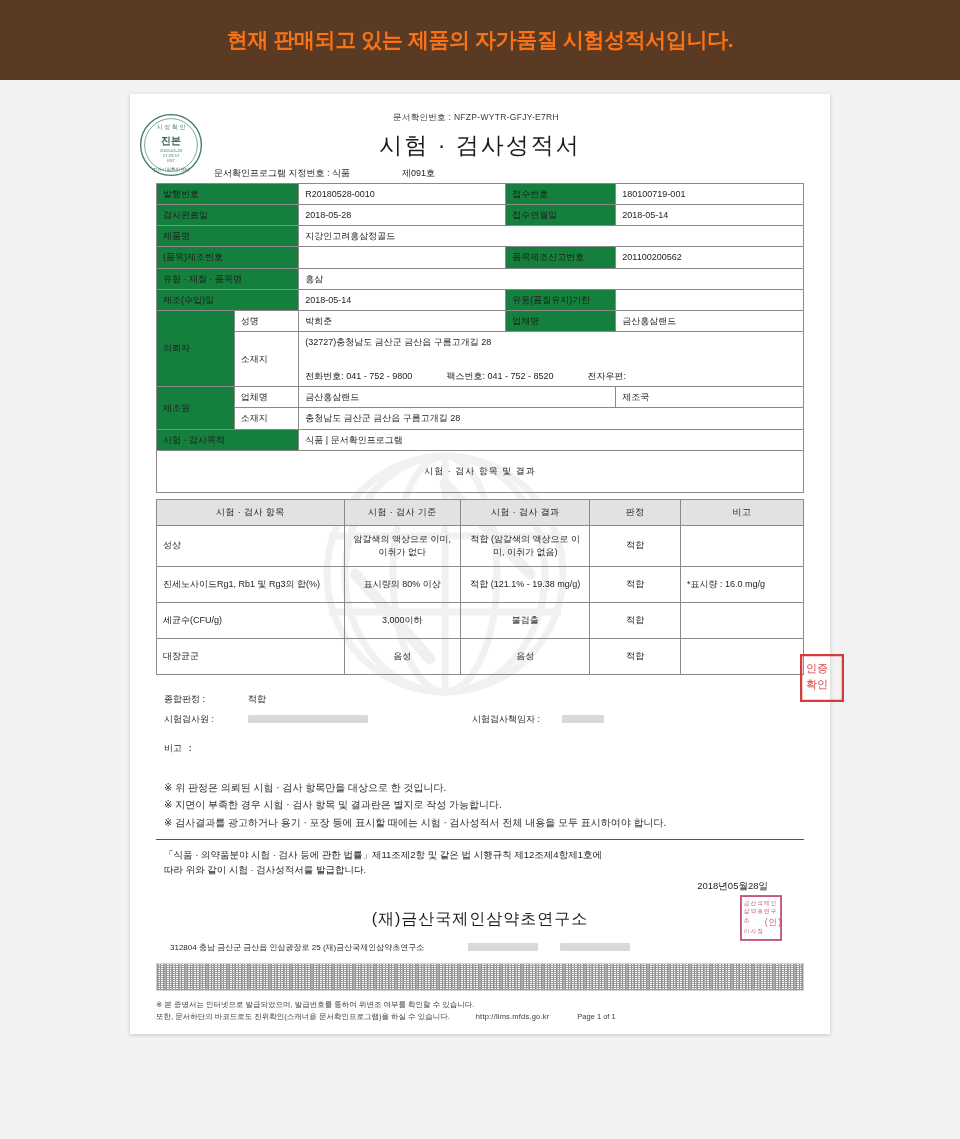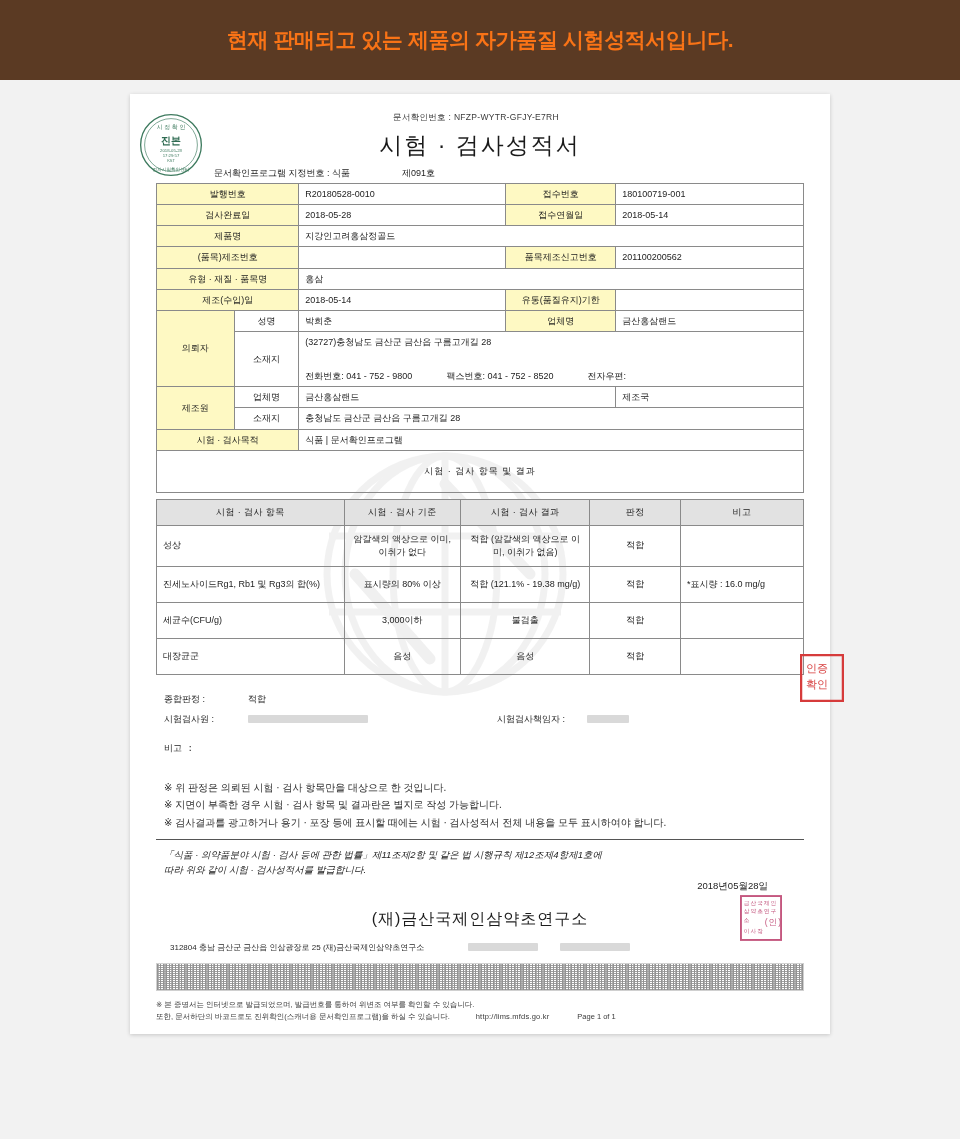--- a/index.html
+++ b/index.html
@@ -109,23 +109,23 @@
   }
   table.doc-tbl td {
     border: 1px solid #8a8a8a;
     padding: 4px 6px;
     font-size: 9px;
     vertical-align: middle;
     height: 20px;
     line-height: 1.35;
     color: #1c1c1c;
   }
-  td.lbl { text-align: center; background: #fef9c3; }
+  td.lbl { text-align: left; background: #15803d; }
   td.val { text-align: left; }
-  td.sub-lbl { text-align: center; }
+  td.sub-lbl { text-align: left; }
 
   
   .res-title-cell {
     text-align: center;
     font-size: 12px;
     letter-spacing: 1px;
     height: 42px !important;
     vertical-align: middle;
   }
 
@@ -167,21 +167,21 @@
   .verdict-row .vvalue { margin-left: 16px; }
   .redacted {
     display: inline-block;
     height: 8px;
     background: #d9d9d9;
     border-radius: 1px;
     vertical-align: middle;
   }
   .insp-right {
     position: absolute;
-    left: 341px;
+    left: 316px;
     top: 20px;
     display: flex;
     align-items: center;
     text-align: center;
   }
   .remark-line { margin-top: 16px; font-size: 9px; font-family: Liberation Mono, monospace; }
 
   
   .notes {
     margin-top: 24px;
@@ -190,21 +190,20 @@
     line-height: 1.75;
     color: #2a2a2a;
   }
   .legal {
     margin-top: 8px;
     padding-top: 7px;
     padding-left: 8px;
     border-top: 1px solid #555;
     font-size: 9.5px;
     line-height: 1.6;
-    font-style: italic;
   }
   .issue-date { text-align: right; margin-top: 2px; padding-right: 36px; font-size: 9.5px; }
 
   
   .institution {
     text-align: center;
     font-size: 16px;
     letter-spacing: 1px;
     margin-top: 16px;
     position: relative;

